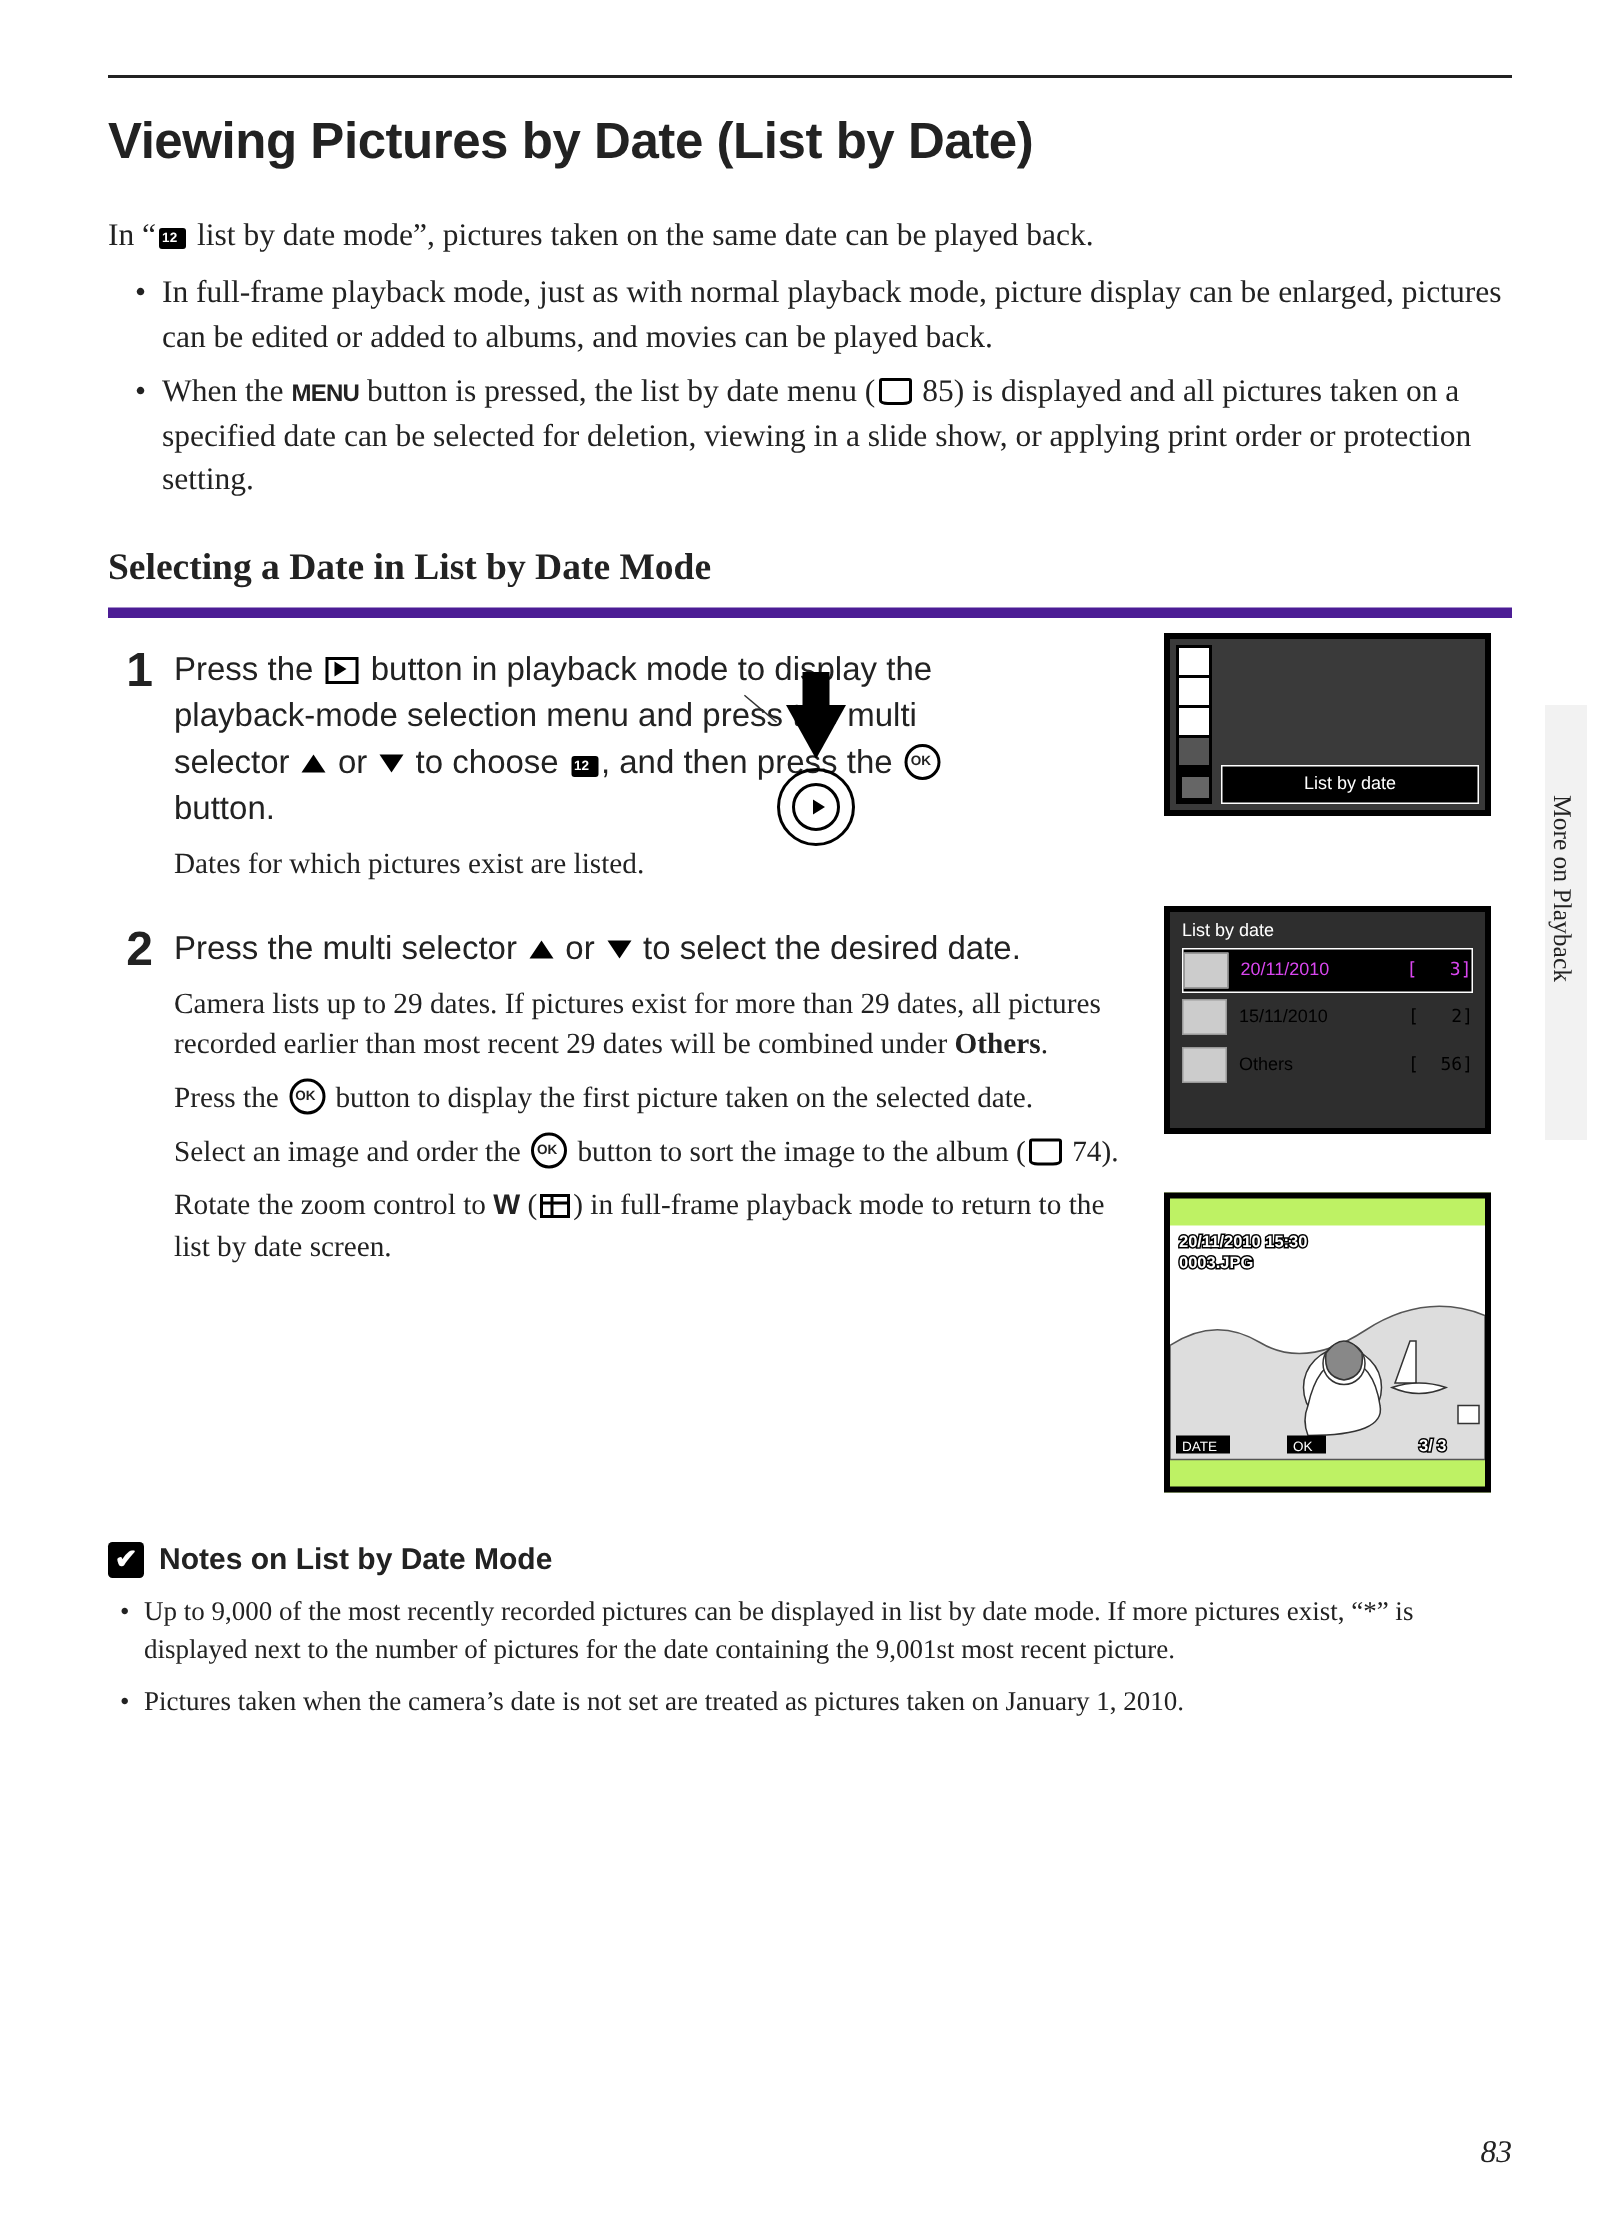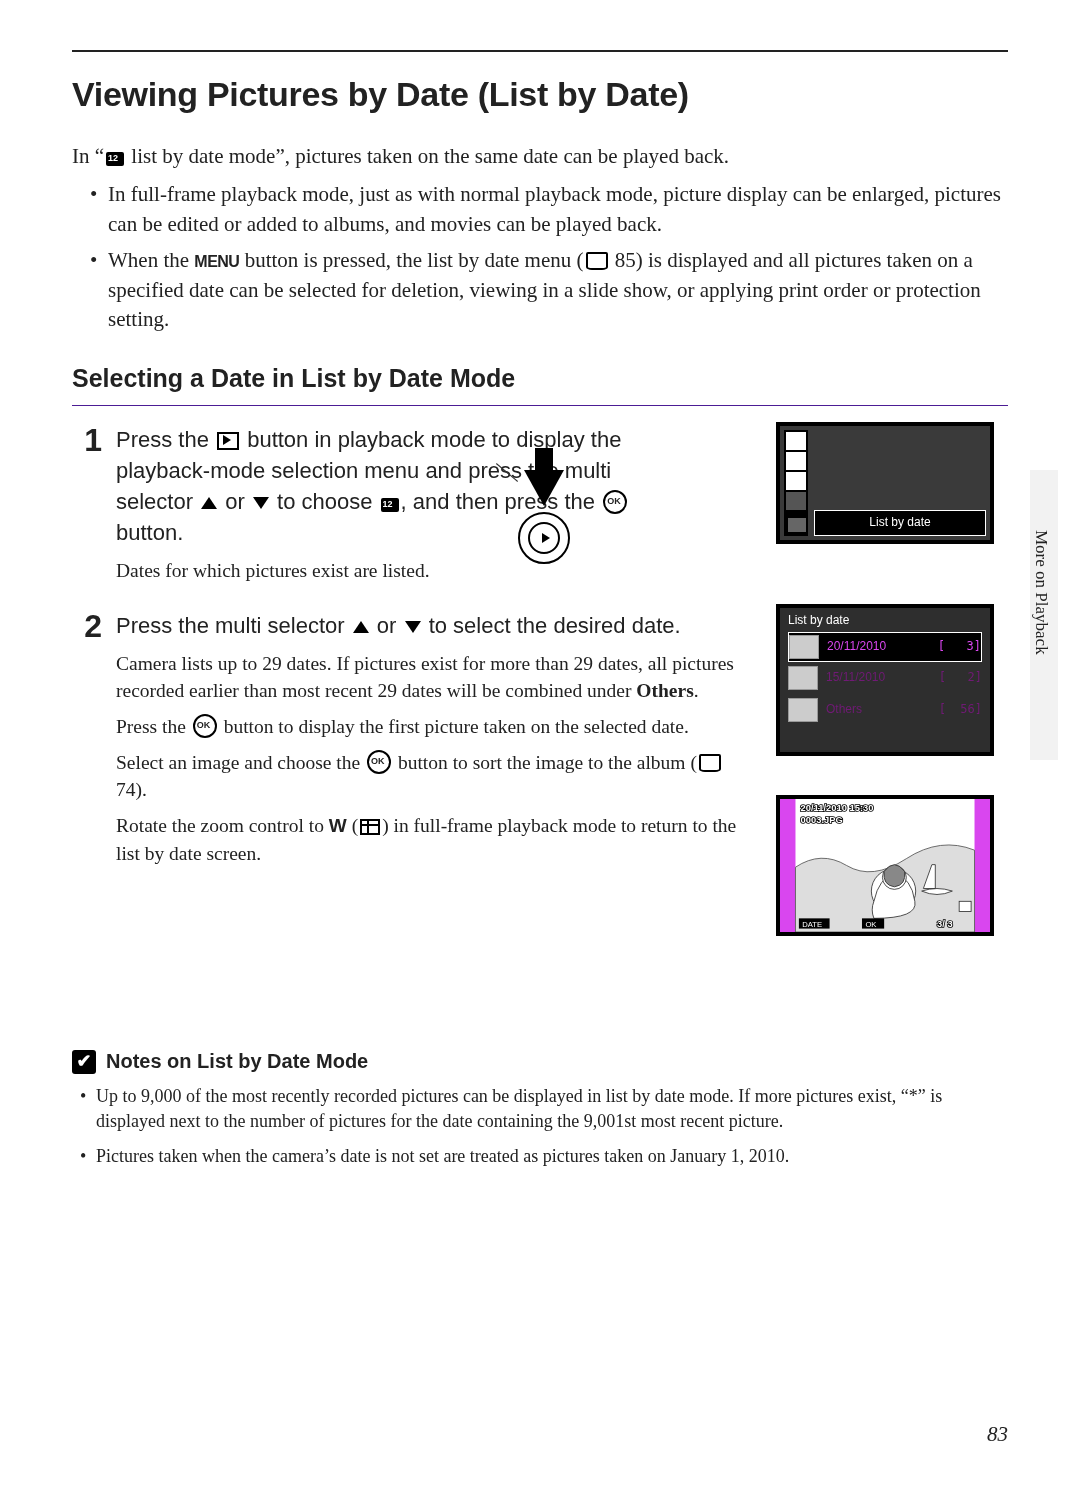--- a/index.html
+++ b/index.html
@@ -1,19 +1,19 @@
 <!DOCTYPE html>
 <html><head>
 <meta charset="utf-8">
 <style>
   html,body{margin:0;padding:0;background:#fff;font-family:Georgia,'Times New Roman',serif;color:#222}
   .page{width:1080px;height:1486px;position:relative;box-sizing:border-box;padding:44px 72px 0 72px;font-size:21px;line-height:1.42}
   .rule-top{border-top:2px solid #222;margin-top:6px}
   h1{font-family:Liberation Sans, sans-serif;font-size:34px;font-weight:700;margin:18px 0 24px 0;letter-spacing:-.3px}
-  h2{font-family:Liberation Sans, sans-serif;font-size:25px;font-weight:700;margin:26px 0 6px 0;border-bottom:1px solid #4c1d95;padding-bottom:8px}
+  h2{font-family:Liberation Serif, serif;font-size:25px;font-weight:700;margin:26px 0 6px 0;border-bottom:7px solid #4c1d95;padding-bottom:8px}
   ul.body{list-style:none;padding:0;margin:8px 0 0 0}
   ul.body>li{position:relative;padding-left:36px;margin:0 4px 6px 0}
   ul.body>li:before{content:"•";position:absolute;left:18px;top:0}
   .step{display:flex;gap:14px;margin-top:18px}
   .step-num{font-family:Arial,Helvetica,sans-serif;font-size:32px;font-weight:700;width:30px;text-align:right;line-height:1}
   .step-body{flex:1}
   .step-main{font-family:Arial,Helvetica,sans-serif;font-size:22px;font-weight:400}
   .sm{font-size:19.5px;margin-top:8px}
   .notes-head{display:flex;align-items:center;gap:10px;font-family:Arial,Helvetica,sans-serif;font-size:20px;font-weight:700;margin-top:180px}
   .notes-icon{width:24px;height:24px;background:#000;color:#fff;display:flex;align-items:center;justify-content:center;border-radius:3px;font-size:18px}
@@ -53,26 +53,26 @@
   .arrow{width:0;height:0;border-left:20px solid transparent;border-right:20px solid transparent;border-top:36px solid #000;margin:0 auto}
   .arrow-stem{width:18px;height:22px;background:#000;margin:0 auto}
   .ring{width:48px;height:48px;border:2px solid #000;border-radius:50%;margin:6px auto 0;display:flex;align-items:center;justify-content:center}
   .ring-in{width:28px;height:28px;border:2px solid #000;border-radius:50%;display:flex;align-items:center;justify-content:center}
   .ring-in span{width:0;height:0;border-left:8px solid #000;border-top:5px solid transparent;border-bottom:5px solid transparent;margin-left:3px}
   .lead{position:absolute;border-top:1px solid #333}
 
   .scr2{right:86px;top:604px;width:218px;height:152px;border:4px solid #000}
   .scr2-bg{position:absolute;inset:0;background:#2e2e2e}
   .scr2-title{position:absolute;left:8px;top:4px;color:#fff;font-size:12px}
-  .scr2-row{position:absolute;left:8px;right:8px;height:28px;display:flex;align-items:center;color:#701a75;font-size:12px}
+  .scr2-row{position:absolute;left:8px;right:8px;height:28px;display:flex;align-items:center;color:#000000;font-size:12px}
   .scr2-row.hi{background:#000;border:1px solid #fff;color:#d946ef}
   .thumb{width:28px;height:22px;background:#ccc;margin-right:8px;border:1px solid #999}
   .cnt{margin-left:auto;font-family:monospace}
 
-  .scr3{right:86px;top:795px;width:218px;height:141px;border:4px solid #000;background:#d946ef}
+  .scr3{right:86px;top:795px;width:218px;height:200px;border:4px solid #000;background:#bef264}
   .scr3 svg{width:100%;height:100%}
   .cap{font:700 11px Arial;fill:#fff;stroke:#000;stroke-width:2;paint-order:stroke}
 </style>
 </head>
 <body>
 
 <div class="page">
   <div class="rule-top"></div>
   <h1>Viewing Pictures by Date (List by Date)</h1>
 
@@ -107,21 +107,21 @@
       <div class="step-main">
         <span>Press the multi selector </span><span class="ico ico-up"></span><span> or </span><span class="ico ico-dn"></span><span> to select the desired date.</span>
       </div>
       <div class="sm">
         Camera lists up to 29 dates. If pictures exist for more than 29 dates, all pictures recorded earlier than most recent 29 dates will be combined under <b>Others</b>.
       </div>
       <div class="sm" style="">
         <span>Press the </span><span class="ico ico-ok"></span><span> button to display the first picture taken on the selected date.</span>
       </div>
       <div class="sm">
-        <span>Select an image and choose the </span><span class="ico ico-ok"></span><span> button to sort the image to the album (</span><span class="ico ico-book"></span><span> 74).</span>
+        <span>Select an image and order the </span><span class="ico ico-ok"></span><span> button to sort the image to the album (</span><span class="ico ico-book"></span><span> 74).</span>
       </div>
       <div class="sm">
         <span>Rotate the zoom control to </span><span class="ico-w">W</span><span> (</span><span class="ico ico-grid"></span><span>) in full-frame playback mode to return to the list by date screen.</span>
       </div>
     </div>
   </div>
 
   <div class="notes-head">
     <div class="notes-icon">✔</div>
     <div>Notes on List by Date Mode</div>

